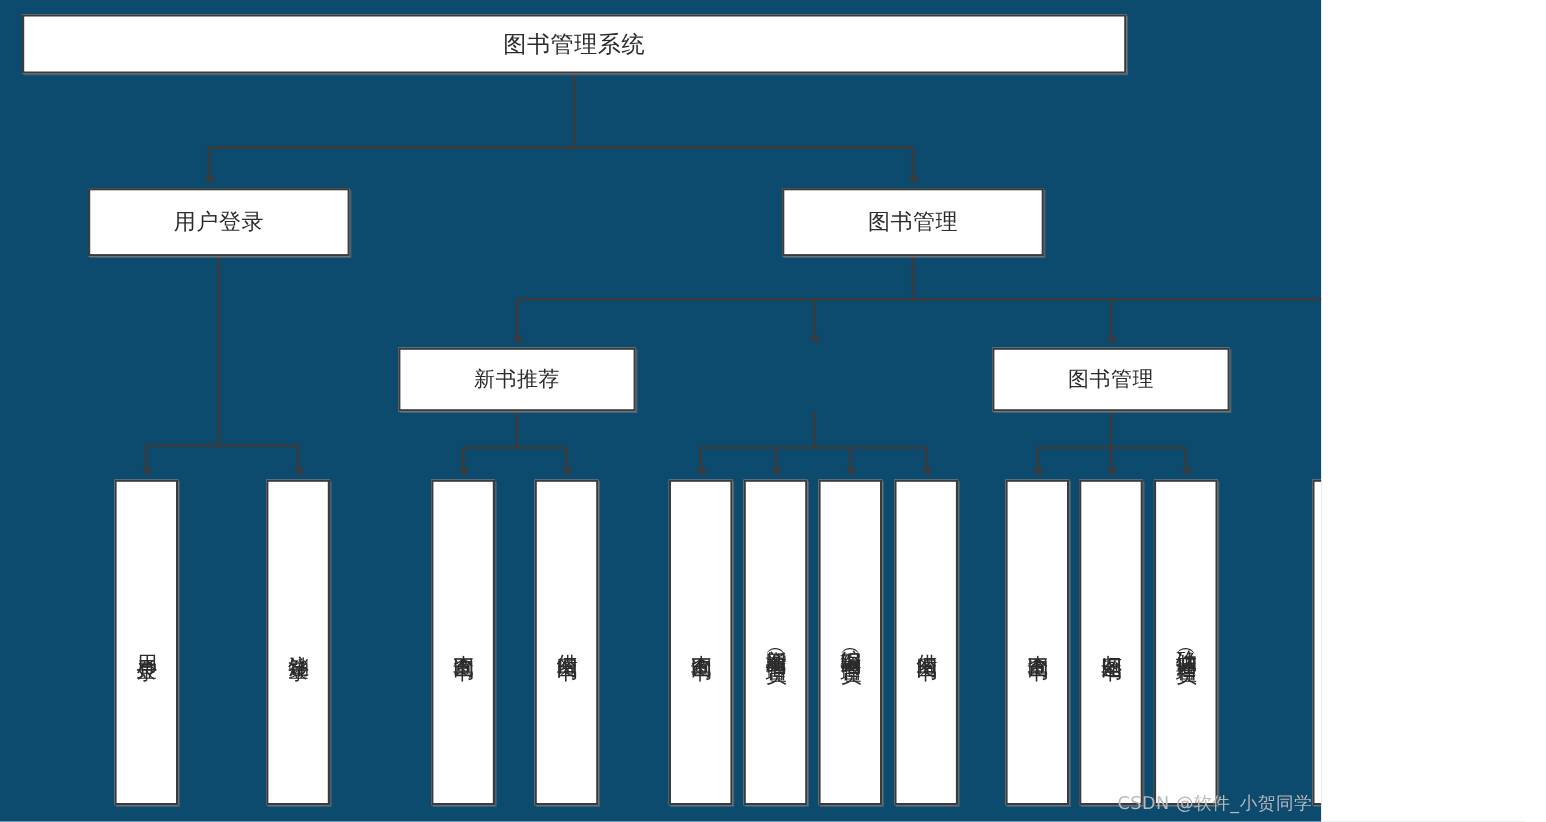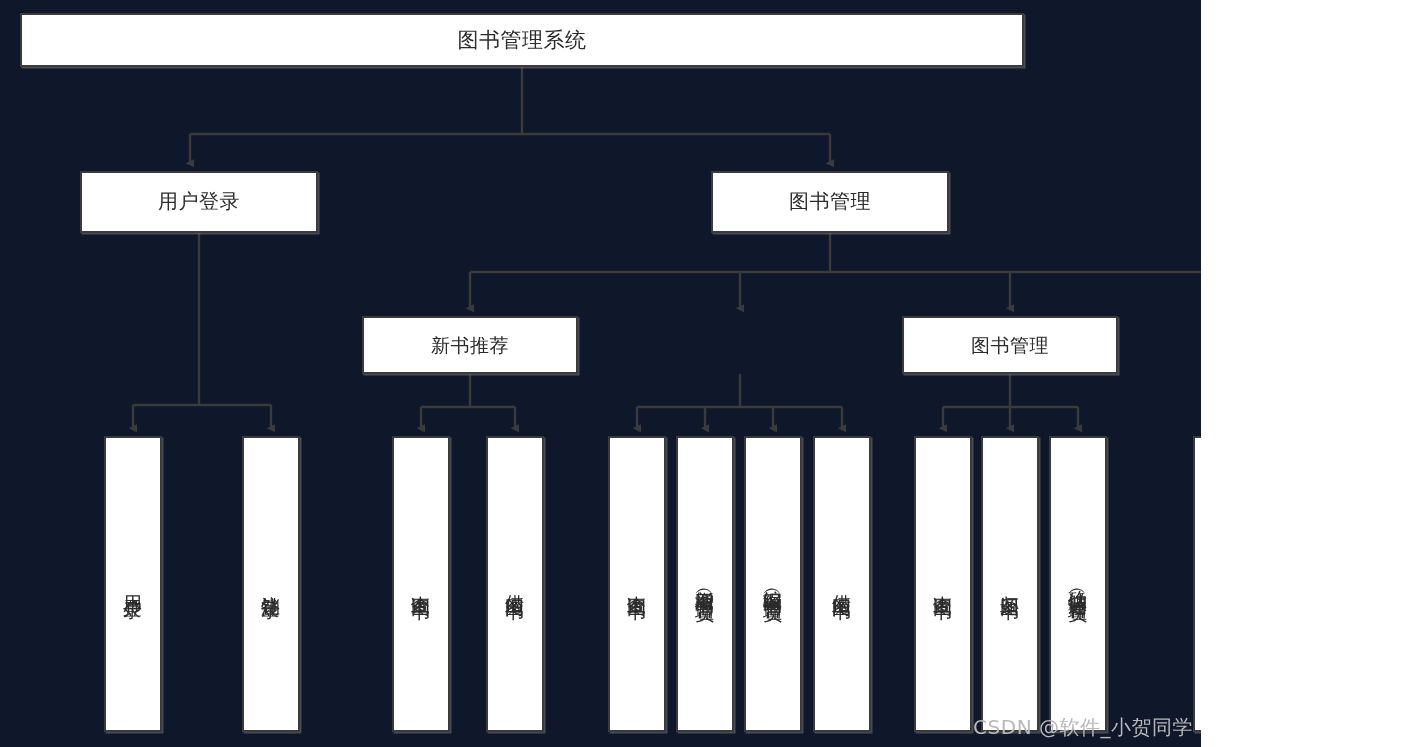--- a/index.html
+++ b/index.html
@@ -8,21 +8,21 @@
     padding: 0;
     background: #ffffff;
   }
   body {
     font-family: "DejaVu Sans", "Liberation Sans", sans-serif;
   }
   #diagram {
     position: relative;
     width: 1201px;
     height: 747px;
-    background: #0f172a;
+    background: #0c4a6e;
     overflow: hidden;
   }
   #connectors {
     position: absolute;
     left: 0;
     top: 0;
     width: 1405px;
     height: 747px;
     pointer-events: none;
   }
@@ -66,21 +66,21 @@
     text-orientation: upright;
     line-height: 1.22;
     letter-spacing: 2px;
     white-space: normal;
     max-height: 100%;
   }
   .watermark {
     position: absolute;
     right: 8px;
     bottom: 6px;
-    font-size: 20px;
+    font-size: 16px;
     color: #b9b9b9;
     letter-spacing: 0.5px;
     z-index: 5;
     white-space: nowrap;
     user-select: none;
   }
 </style>
 </head>
 <body>
 

